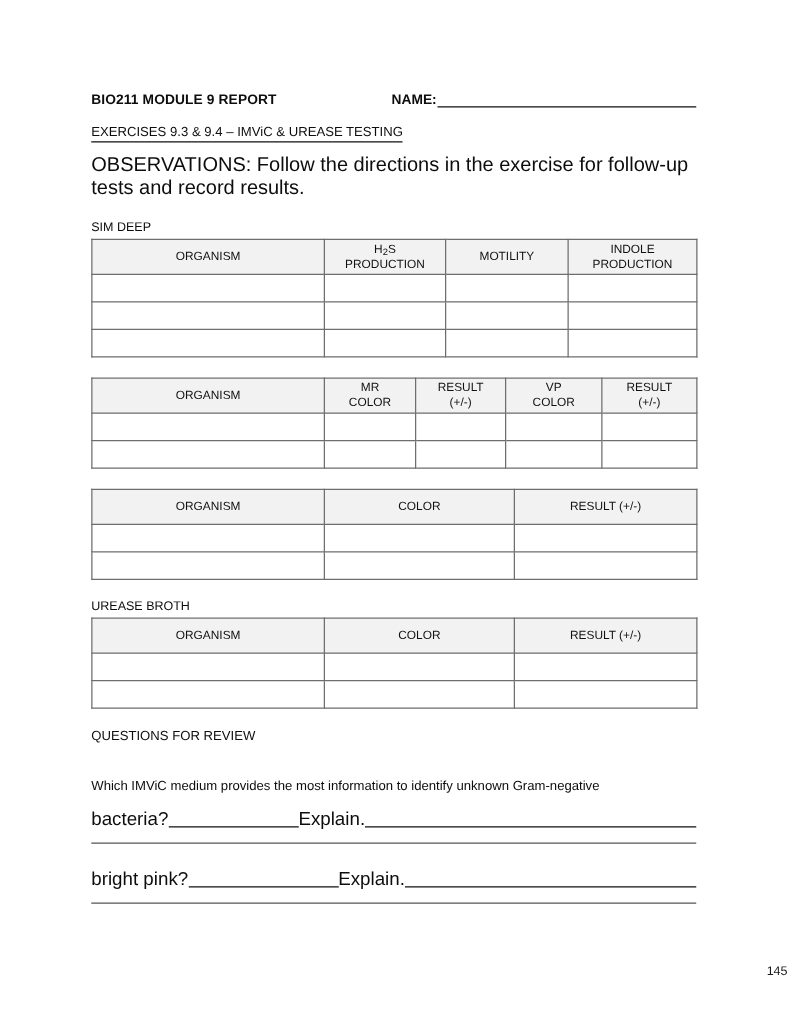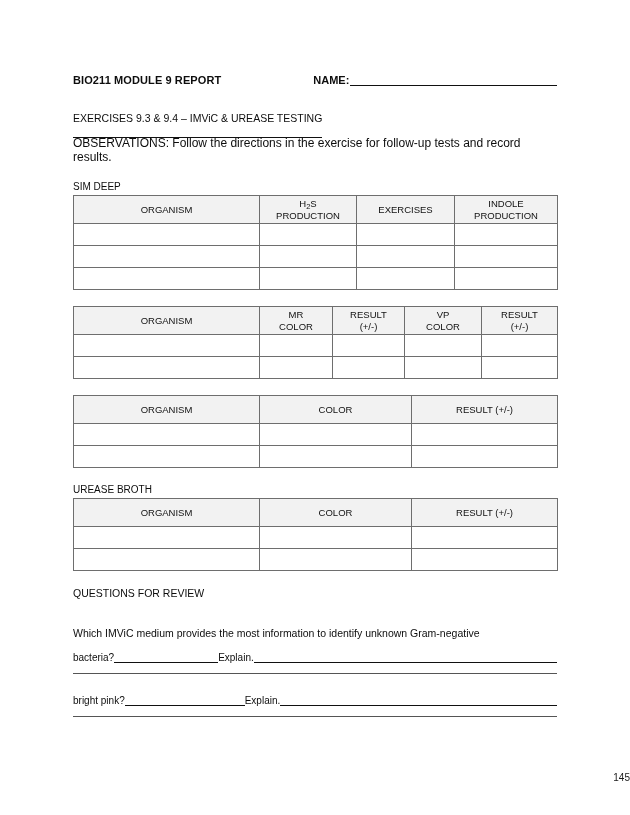--- a/index.html
+++ b/index.html
@@ -30,21 +30,21 @@
     left: 73px;
     top: 68px;
     width: 484px;
   }
 
   
   .header-row {
     display: flex;
     align-items: flex-end;
     height: 18px;
-    margin-bottom: 26px;
+    margin-bottom: 14px;
   }
   .doc-title {
     font-size: 11px;
     font-weight: bold;
     letter-spacing: 0.1px;
     white-space: nowrap;
   }
   .name-block {
     display: flex;
     align-items: flex-end;
@@ -63,24 +63,24 @@
     margin-left: 1px;
   }
 
   
   .exercise-line {
     font-size: 10.5px;
     margin-bottom: 12px;
   }
   .exercise-line span.u {
     border-bottom: 1px solid #111;
-    padding-bottom: 13px;
+    padding-bottom: 1px;
   }
   .observations {
-    font-size: 12px;
+    font-size: 16px;
     margin-bottom: 17px;
   }
 
   .section-label {
     font-size: 10px;
     margin-bottom: 3px;
   }
 
   
   table.data-table {
@@ -122,22 +122,22 @@
     margin-top: 6px;
     margin-bottom: 28px;
   }
   .q-text {
     font-size: 10.5px;
     margin-bottom: 11px;
     line-height: 13px;
   }
   .q-answer-row {
     display: flex;
-    align-items: flex-end;
-    font-size: 10px;
+    align-items: center;
+    font-size: 15px;
     margin-bottom: 9px;
     width: 484px;
   }
   .q-answer-row .lead { white-space: nowrap; }
   .q-answer-row .blank-short {
     display: inline-block;
     border-bottom: 1.2px solid #111;
     height: 11px;
     margin: 0 0 0 0;
   }
@@ -199,21 +199,21 @@
       <thead>
         <tr>
           <th>
             <span class="l1">ORGANISM</span>
           </th>
           <th>
             <span class="l1">H<sub>2</sub>S</span>
             <span class="l2">PRODUCTION</span>
           </th>
           <th>
-            <span class="l1">EXERCISES</span>
+            <span class="l1">MOTILITY</span>
           </th>
           <th>
             <span class="l1">INDOLE</span>
             <span class="l2">PRODUCTION</span>
           </th>
         </tr>
       </thead>
       <tbody>
         <tr>
           <td class="cell"></td>

